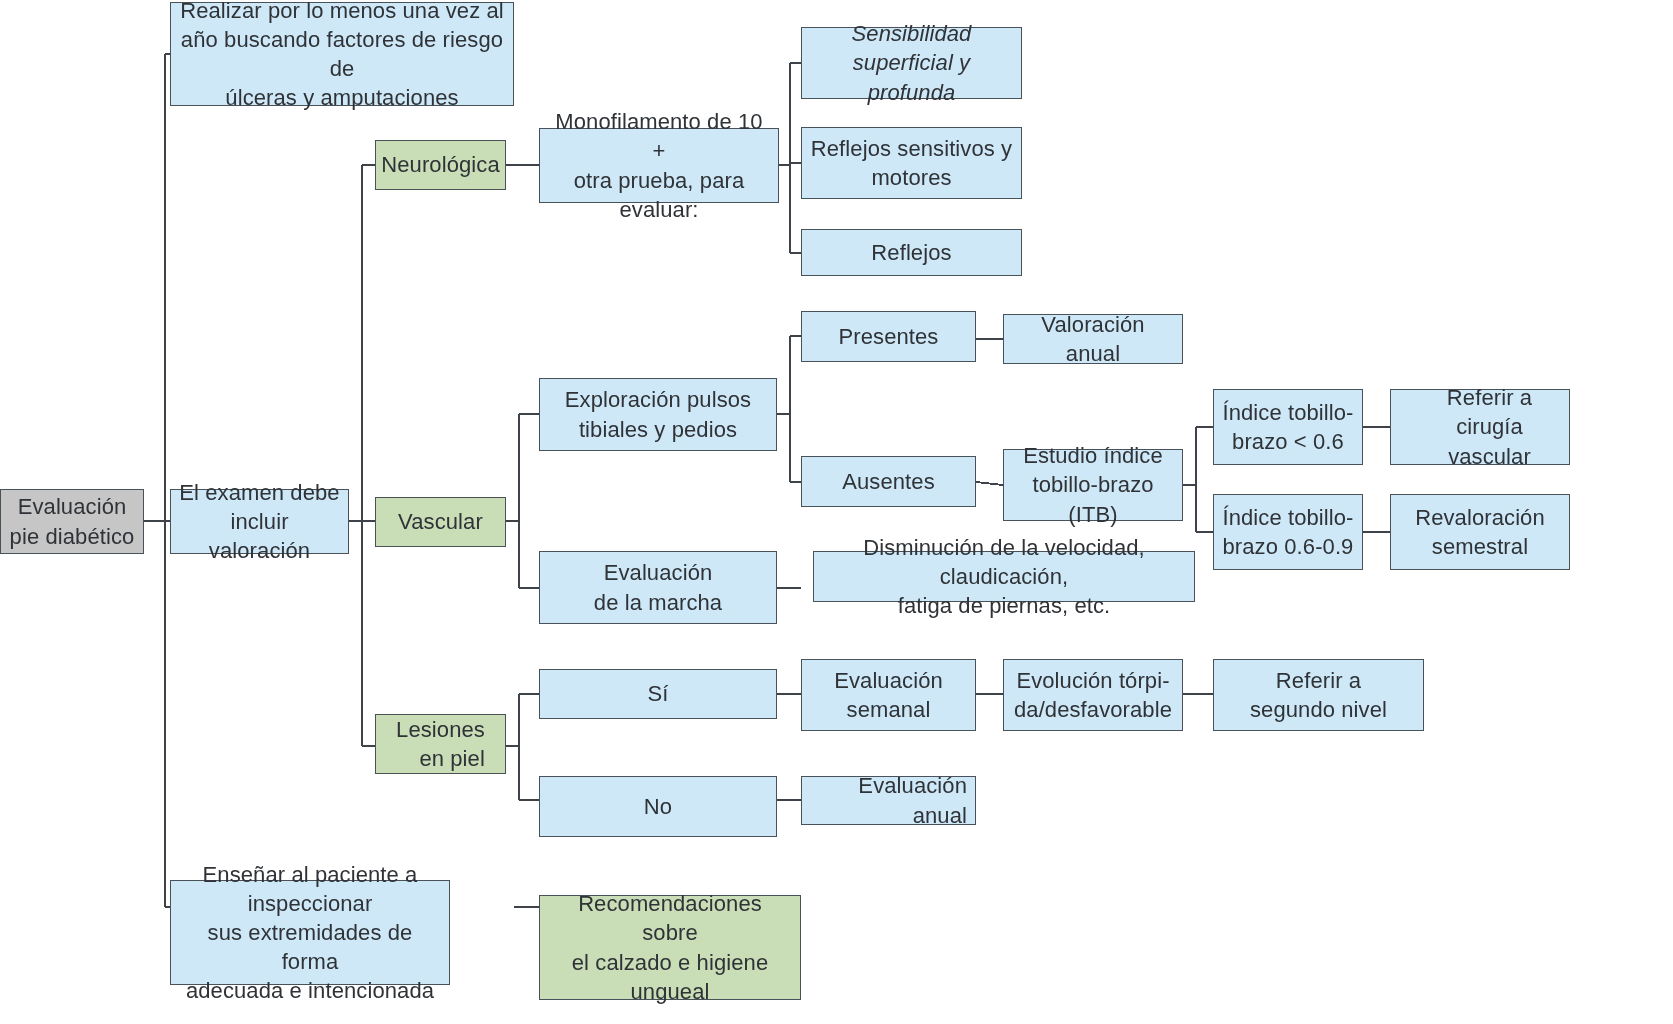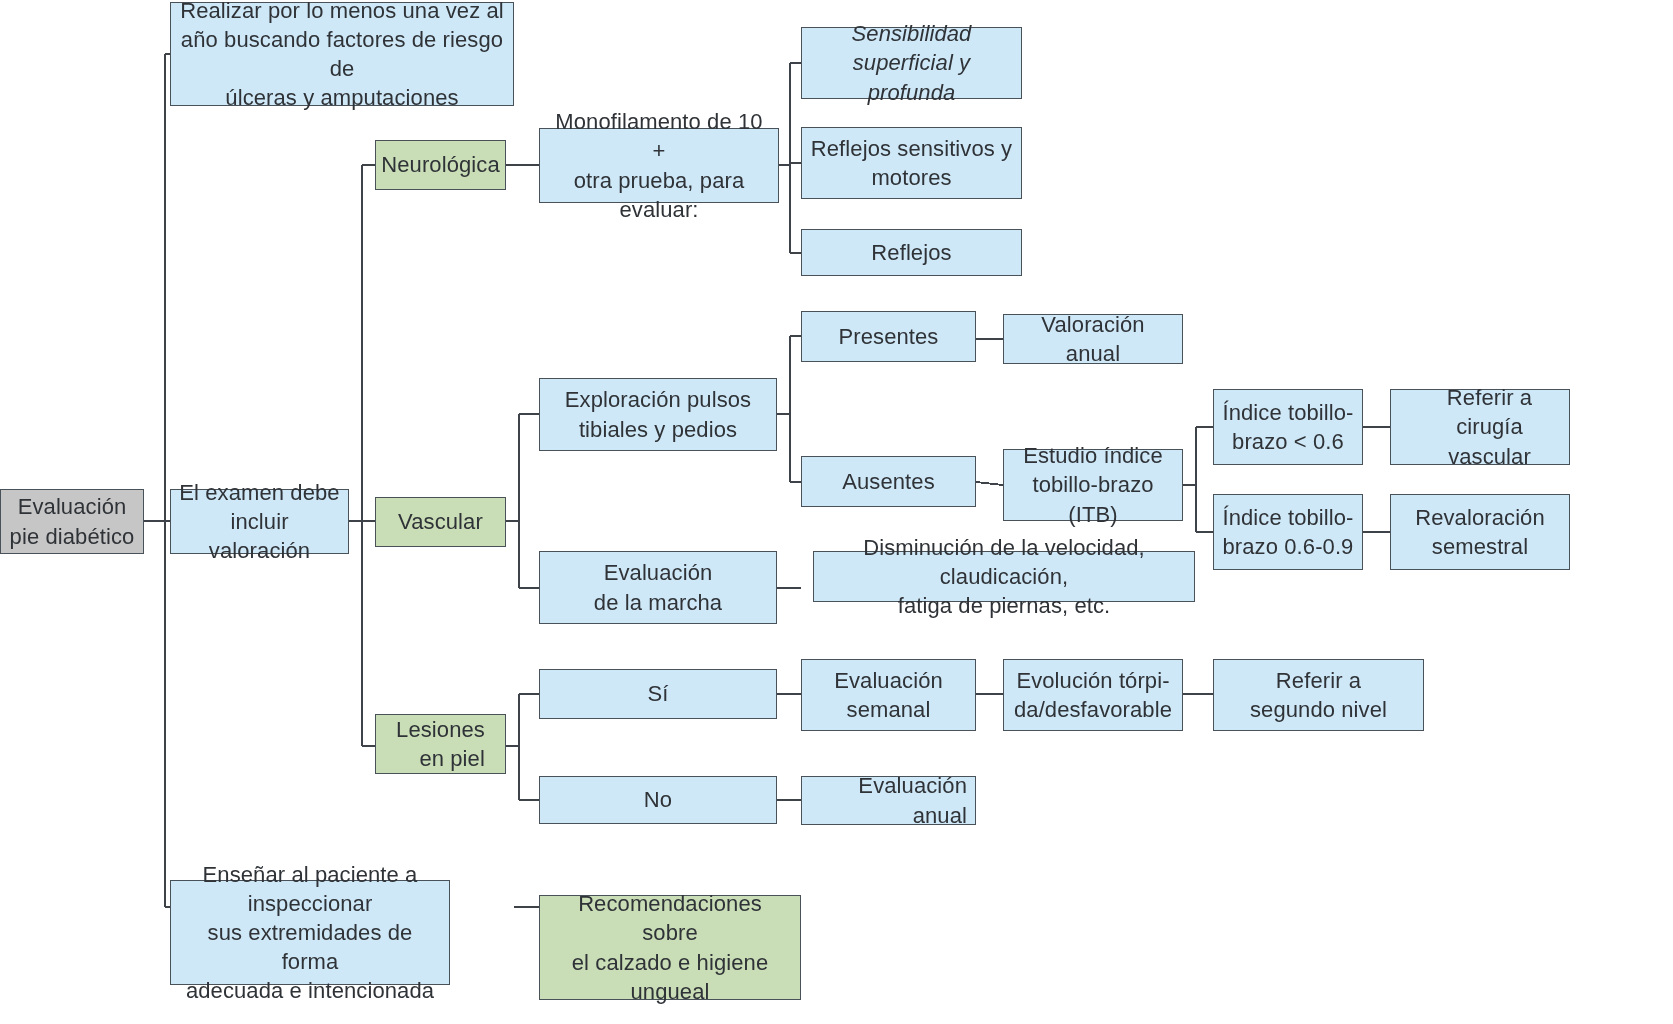--- a/index.html
+++ b/index.html
@@ -155,21 +155,21 @@
         <span class="lbl">Exploración pulsos
 tibiales y pedios</span>
       </div>
       <div class="node fill-blue" style="left: 539px; top: 551px; width: 238px; height: 73px;">
         <span class="lbl">Evaluación
 de la marcha</span>
       </div>
       <div class="node fill-blue" style="left: 539px; top: 669px; width: 238px; height: 50px; justify-content: center;">
         <span class="lbl">Sí</span>
       </div>
-      <div class="node fill-blue" style="left: 539px; top: 776px; width: 238px; height: 48px; text-align: center;">
+      <div class="node fill-blue" style="left: 539px; top: 776px; width: 238px; height: 61px; text-align: center;">
         <span class="lbl">No</span>
       </div>
       <div class="node fill-blue" style="left: 801px; top: 27px; width: 221px; height: 72px; font-style: italic;">
         <span class="lbl">Sensibilidad
 superficial y profunda</span>
       </div>
       <div class="node fill-blue" style="left: 801px; top: 127px; width: 221px; height: 72px;">
         <span class="lbl">Reflejos sensitivos y
 motores</span>
       </div>

